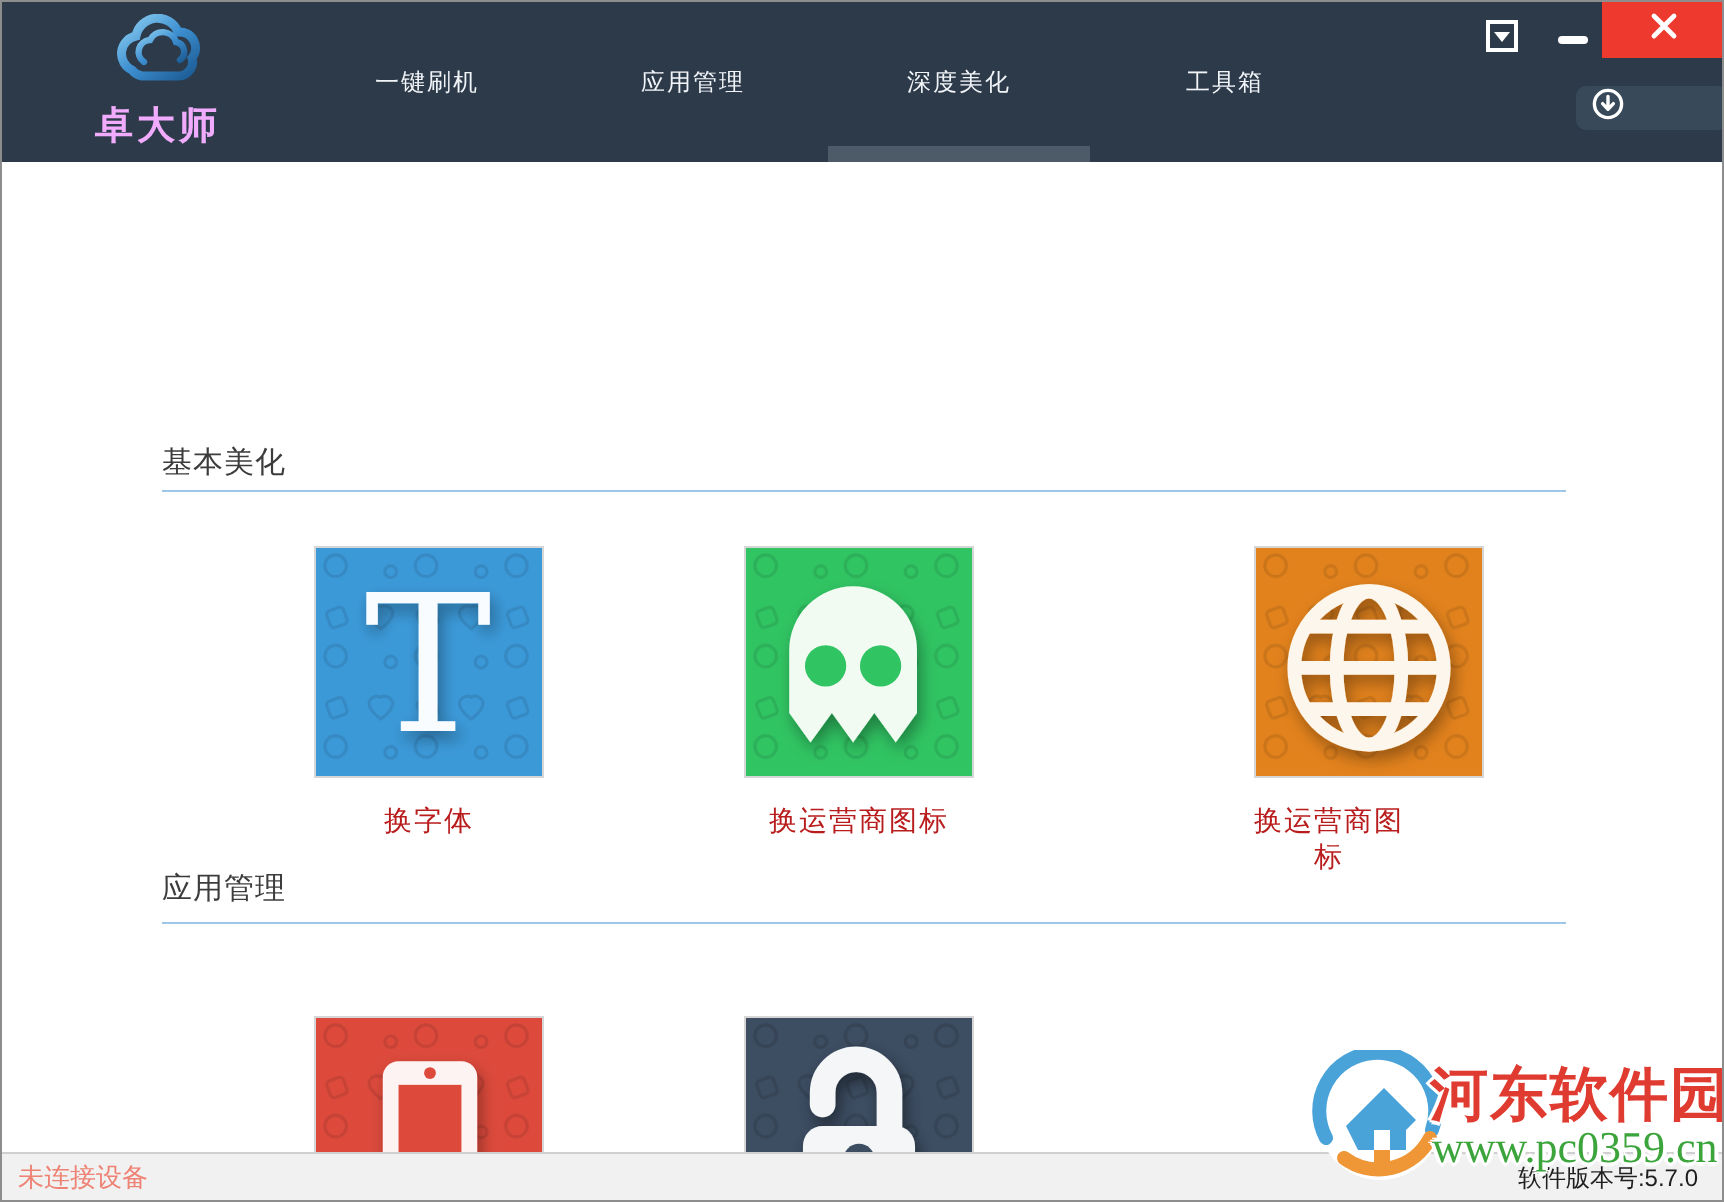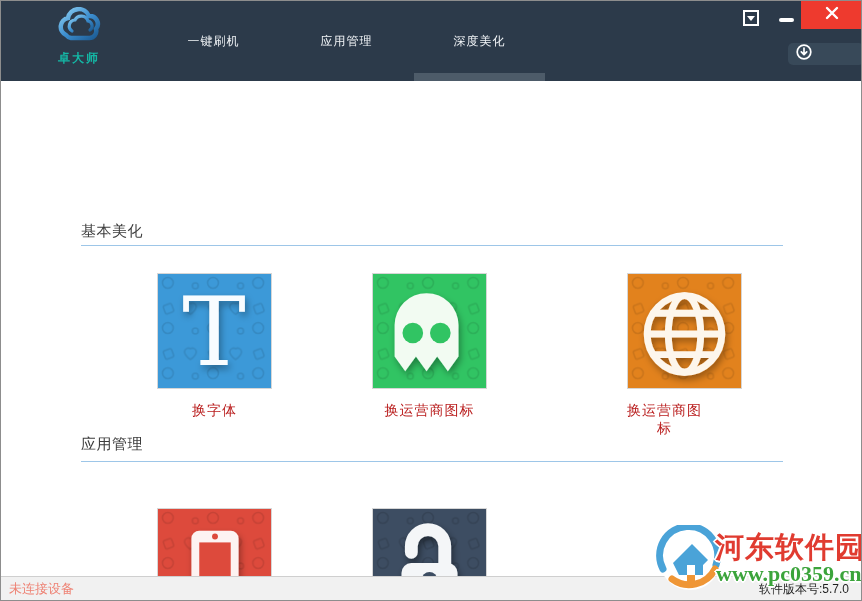--- a/index.html
+++ b/index.html
@@ -12,21 +12,21 @@
   }
 
   
   .header {
     position: absolute; left: 0; top: 0; width: 100%; height: 80px;
     background: #2c3a4a;
   }
   .logo { position: absolute; left: 46px; top: 6px; width: 64px; height: 70px; text-align: center; }
   .logo svg { display: block; margin: 0 auto; }
   .logo .logo-text {
-    color: #14b8a6; font-size: 12px; font-weight: bold; letter-spacing: 2px;
+    color: #f0abfc; font-size: 19px; font-weight: bold; letter-spacing: 2px;
     margin-top: 1px; white-space: nowrap; text-align: center;
   }
 
   .tabs { position: absolute; left: 146px; top: 0; height: 80px; display: flex; }
   .tab {
     position: relative; width: 133px; height: 80px; line-height: 80px;
     text-align: center; color: #f2f5f8; font-size: 12px; cursor: pointer;
     letter-spacing: 1px;
   }
   .tab .indicator {
@@ -100,21 +100,21 @@
   .watermark { position: absolute; left: 0; top: 0; width: 100%; height: 100%; pointer-events: none; z-index: 50; }
   .wm-logo { position: absolute; left: 655px; top: 524px; }
   .wm-name {
     position: absolute; left: 714px; top: 527px; font-size: 29px; font-weight: bold;
     color: #e03b30; letter-spacing: 1px; font-family: "Liberation Serif", "DejaVu Serif", serif;
     text-shadow: -2px 0 #fff, 2px 0 #fff, 0 -2px #fff, 0 2px #fff,
                  -1px -1px #fff, 1px -1px #fff, -1px 1px #fff, 1px 1px #fff;
     white-space: nowrap;
   }
   .wm-url {
-    position: absolute; left: 715px; top: 560px; font-size: 22px; font-weight: bold;
+    position: absolute; left: 715px; top: 560px; font-size: 22px; font-weight: normal;
     color: #3ba43b; font-family: "Liberation Serif", "DejaVu Serif", serif;
     text-shadow: -2px 0 #fff, 2px 0 #fff, 0 -2px #fff, 0 2px #fff,
                  -1px -1px #fff, 1px -1px #fff, -1px 1px #fff, 1px 1px #fff;
     white-space: nowrap;
   }
 </style>
 </head>
 <body>
 
 <div class="window">
@@ -143,20 +143,24 @@
         <span>一键刷机</span>
         
       </div>
       <div class="tab">
         <span>应用管理</span>
         
       </div>
       <div class="tab active">
         <span>深度美化</span>
         <div class="indicator"></div>
+      </div>
+      <div class="tab">
+        <span>工具箱</span>
+        
       </div>
     </div>
 
     <div class="winbtn-menu">
       <span class="tri"></span>
     </div>
     <div class="winbtn-min"></div>
     <div class="winbtn-close">
       <span>
         <svg width="14" height="14" viewBox="0 0 14 14">

